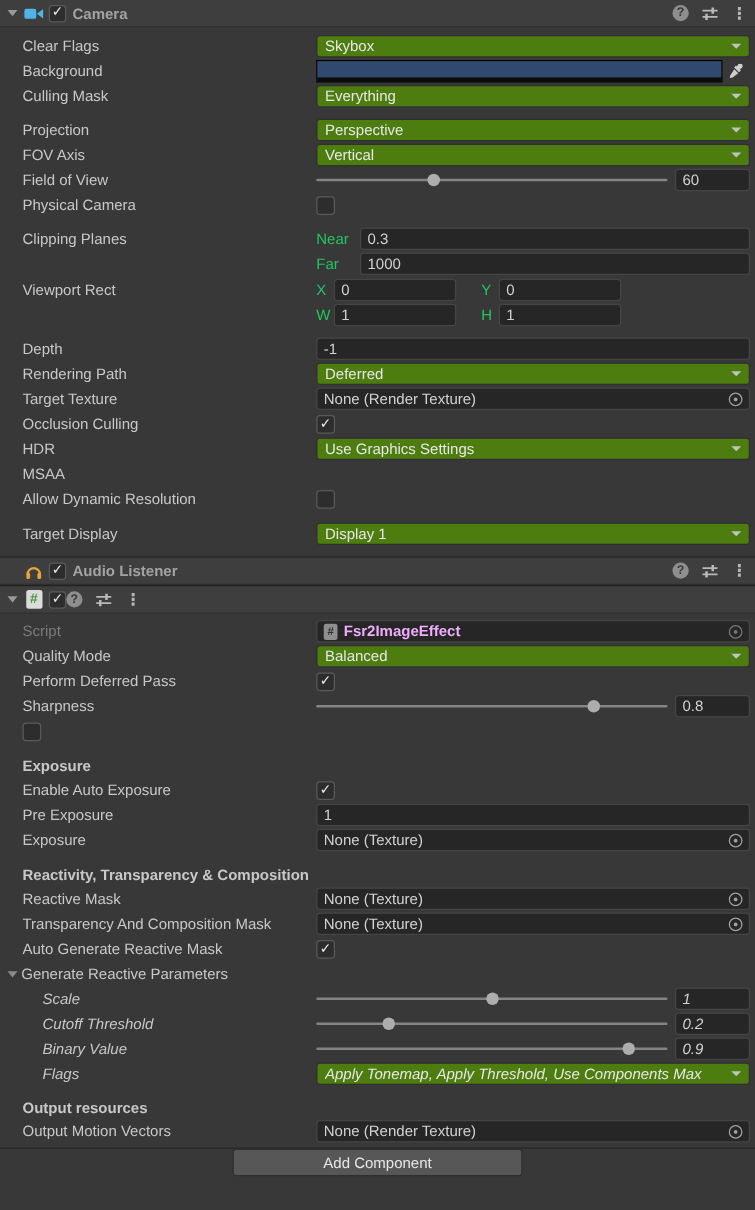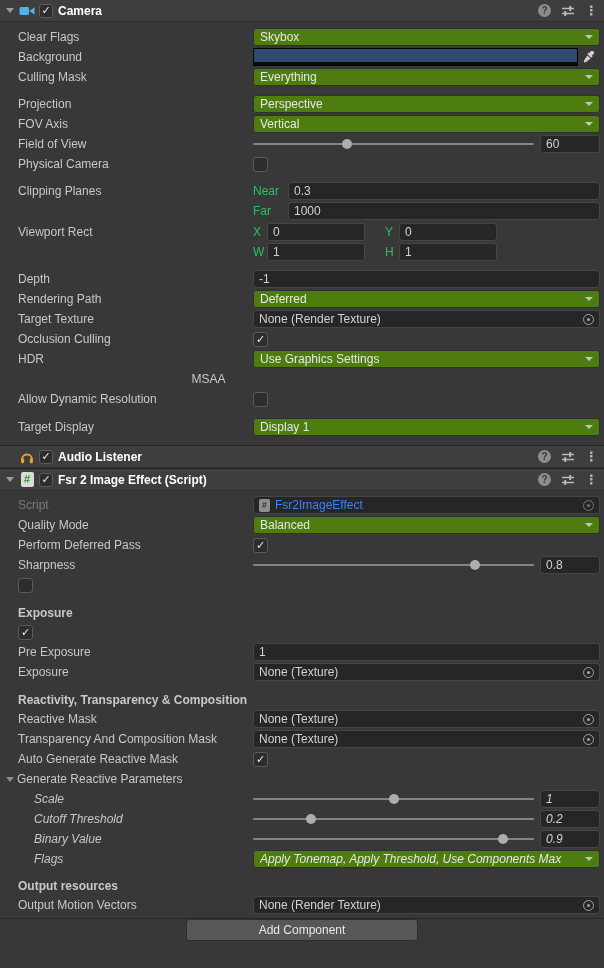--- a/index.html
+++ b/index.html
@@ -17,38 +17,38 @@
   }
   .comp-header.first{border-top:none;}
   .fold{
     width:0;height:0;flex:none;
     border-left:4px solid transparent;border-right:4px solid transparent;
     border-top:5px solid #9A9A9A;margin:0 3px 0 1px;
   }
   .fold.spacer{visibility:hidden;}
   .fold.dim{border-top-color:#8A8A8A;}
   .icon-box{width:16px;height:16px;flex:none;display:flex;align-items:center;justify-content:center;margin-left:2px;}
-  .hdr-title{font-weight:bold;color:#ffffff;flex:1;margin-left:5px;white-space:nowrap;overflow:hidden;}
+  .hdr-title{font-weight:bold;color:#a3a3a3;flex:1;margin-left:5px;white-space:nowrap;overflow:hidden;}
   .hdr-icons{display:flex;align-items:center;gap:10px;flex:none;}
   .help-icon{
     width:13px;height:13px;border-radius:50%;background:#8E8E8E;color:#3A3A3A;
     font-size:10px;font-weight:bold;display:flex;align-items:center;justify-content:center;line-height:1;
   }
   .kebab{color:#B9B9B9;font-size:13px;font-weight:bold;line-height:1;}
   
   .checkbox{
     width:14px;height:14px;flex:none;box-sizing:border-box;
     background:#2D2D2D;border:1px solid #5A5A5A;border-radius:3px;
     display:flex;align-items:center;justify-content:center;
     color:#ECECEC;font-size:11px;font-weight:bold;line-height:1;margin-left:4px;
   }
   .row .checkbox{margin-left:0;width:15px;height:15px;}
   
   .body{padding-top:5px;}
-  .row{display:flex;align-items:center;height:20px;padding:0 4px 0 18px;justify-content:center;}
+  .row{display:flex;align-items:center;height:20px;padding:0 4px 0 18px;}
   .row.ind{padding-left:34px;font-style:italic;}
   .row.fold-row{padding-left:5px;}
   .lbl{width:235px;flex:none;white-space:nowrap;overflow:hidden;color:#C8C8C8;}
   .row.ind .lbl{width:219px;}
   .row.disabled .lbl{color:#7A7A7A;}
   .val{flex:1;display:flex;align-items:center;min-width:0;}
   .section-h{height:18px;display:flex;align-items:center;padding-left:18px;font-weight:bold;color:#C8C8C8;white-space:nowrap;}
   .gap7{height:7px;}.gap8{height:8px;}.gap9{height:9px;}.gap1{height:1px;}
   
   .dropdown{
@@ -64,21 +64,21 @@
   .textfield,.numfield,.objfield{
     height:16px;box-sizing:content-box;
     background:#262626;border:1px solid #454545;border-radius:3px;
     display:flex;align-items:center;padding:0 5px;color:#D2D2D2;white-space:nowrap;overflow:hidden;
   }
   .textfield{flex:1;}
   .vf{flex:0 0 86px;}
   .numfield{flex:0 0 48px;}
   .objfield{flex:1;}
   .obj-text{flex:1;overflow:hidden;white-space:nowrap;}
-  .row.disabled .obj-text{color:#3b82f6;}
+  .row.disabled .obj-text{color:#f0abfc;font-weight:bold;}
   .picker{
     width:11px;height:11px;flex:none;box-sizing:border-box;border:1px solid #A2A2A2;border-radius:50%;
     display:flex;align-items:center;justify-content:center;margin-left:4px;
   }
   .picker::after{content:"";width:3px;height:3px;border-radius:50%;background:#A2A2A2;}
   .row.disabled .picker{border-color:#777;}
   .row.disabled .picker::after{background:#777;}
   .sublbl{flex:none;color:#22c55e;}
   .w35{width:35px;}
   .wch{width:14px;}
@@ -354,21 +354,20 @@
     <span class="kebab">⋮</span>
   </span>
 </div>
 
 <div class="comp-header">
   <span class="fold"></span>
   <span class="icon-box">
     <span class="script-icon">#</span>
   </span>
   <span class="checkbox checked">✓</span>
-  <span class="hdr-title">Fsr 2 Image Effect (Script)</span>
   <span class="hdr-icons">
     <span class="help-icon">?</span>
     <span style="display:flex;">
       <svg width="14" height="12" viewBox="0 0 14 12">
           <path d="M1 3.5 h12 M1 8.5 h12" stroke="#B9B9B9" stroke-width="1.5"></path>
           <rect x="8.2" y="1" width="2" height="5" fill="#B9B9B9"></rect>
           <rect x="3.2" y="6" width="2" height="5" fill="#B9B9B9"></rect>
         </svg>
     </span>
     <span class="kebab">⋮</span>
@@ -418,20 +417,21 @@
   <div class="row">
     <div class="val">
       <div class="checkbox"></div>
     </div>
   </div>
 
   <div class="gap9"></div>
   <div class="section-h">Exposure</div>
 
   <div class="row">
+    <div class="lbl">Enable Auto Exposure</div>
     <div class="val">
       <div class="checkbox checked">✓</div>
     </div>
   </div>
 
   <div class="row">
     <div class="lbl">Pre Exposure</div>
     <div class="val">
       <div class="textfield">1</div>
     </div>

